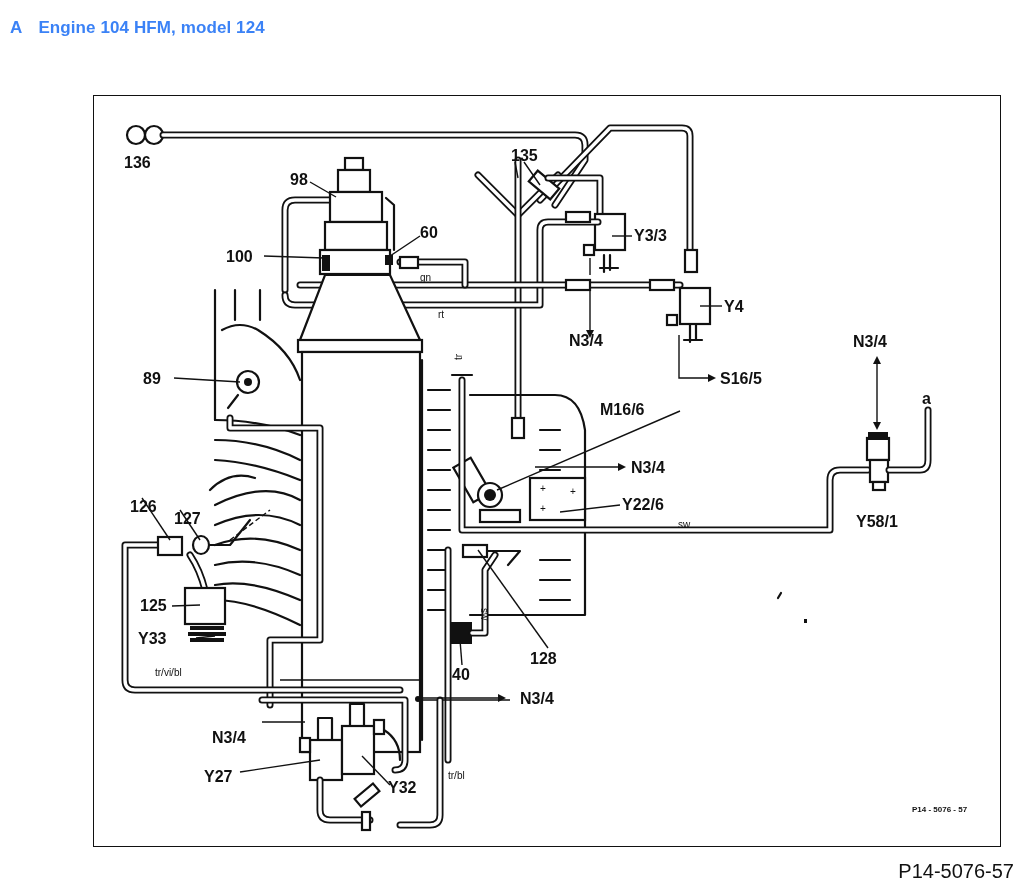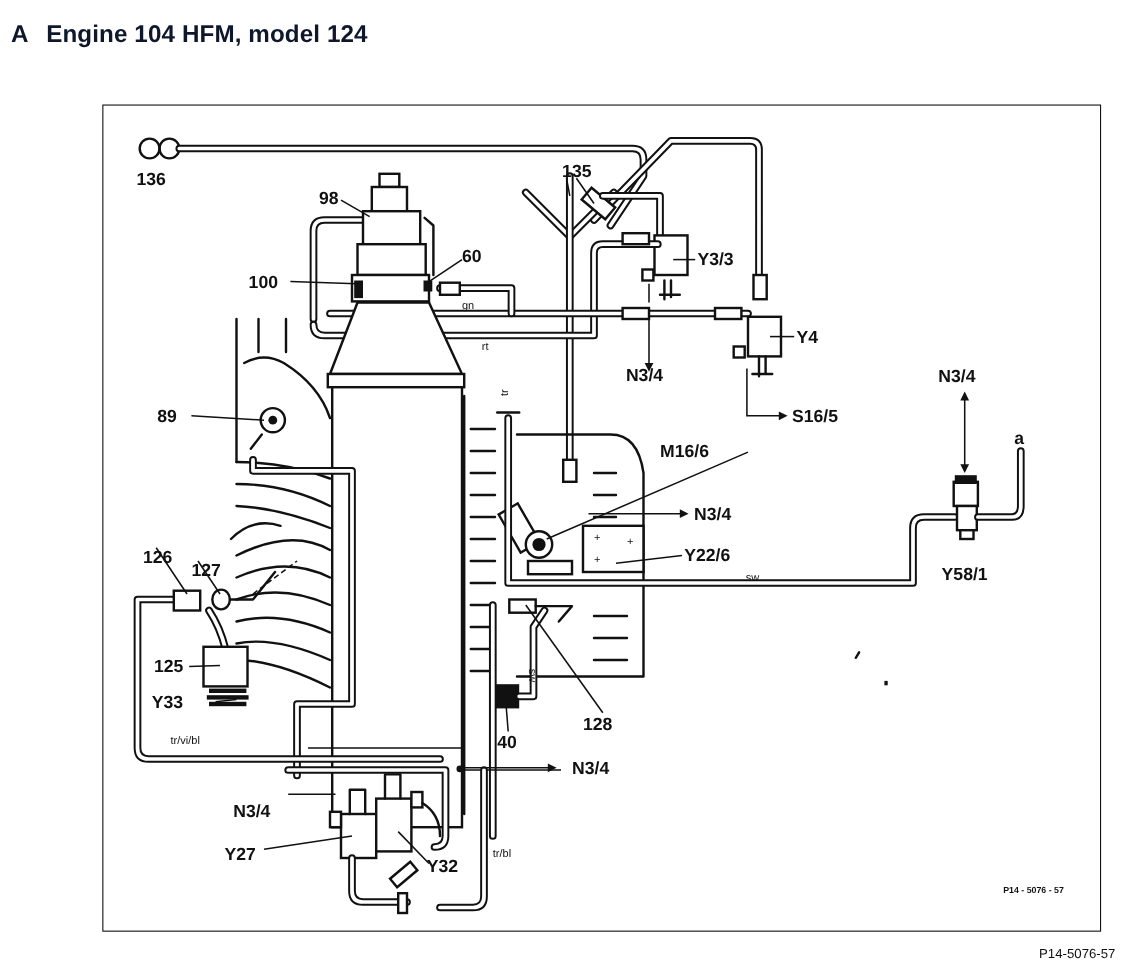--- a/index.html
+++ b/index.html
@@ -1,25 +1,25 @@
 <!DOCTYPE html>
 <html><head>
 <meta charset="utf-8">
 <style>
   html, body { margin: 0; padding: 0; background: #ffffff; }
   body { width: 1024px; height: 887px; position: relative; overflow: hidden; font-family: "Liberation Sans", sans-serif; }
-  .title { position: absolute; left: 10px; top: 18px; font-size: 22px; font-weight: bold; color: #0f172a; letter-spacing: 0.1px; }
+  .title { position: absolute; left: 10px; top: 18px; font-size: 17px; font-weight: bold; color: #3b82f6; letter-spacing: 0.1px; }
   .title .letter { margin-right: 16px; }
   .frame { position: absolute; left: 93px; top: 95px; width: 908px; height: 752px; border: 1.6px solid #111; box-sizing: border-box; }
   svg.diagram { position: absolute; left: 0; top: 0; }
   .lbl { font-family: "Liberation Sans", sans-serif; font-weight: bold; fill: #111; }
   .big { font-size: 16px; }
   .small { font-size: 10px; font-weight: normal; }
   .inner-code { font-size: 8px; }
-  .footer-code { position: absolute; right: 10px; top: 860px; font-size: 12px; color: #111; }
+  .footer-code { position: absolute; right: 10px; top: 860px; font-size: 20px; color: #111; }
   .stroke { stroke: #111; fill: none; stroke-width: 2.2; stroke-linejoin: round; stroke-linecap: round; }
   .thin { stroke: #111; fill: none; stroke-width: 1.4; }
   .hose { stroke: #111; fill: none; stroke-width: 7; stroke-linejoin: round; stroke-linecap: round; }
   .hose-in { stroke: #fff; fill: none; stroke-width: 3.4; stroke-linejoin: round; stroke-linecap: round; }
   .box { fill: #fff; stroke: #111; stroke-width: 2.2; }
   .dark { fill: #111; }
 </style>
 </head>
 <body>
 

